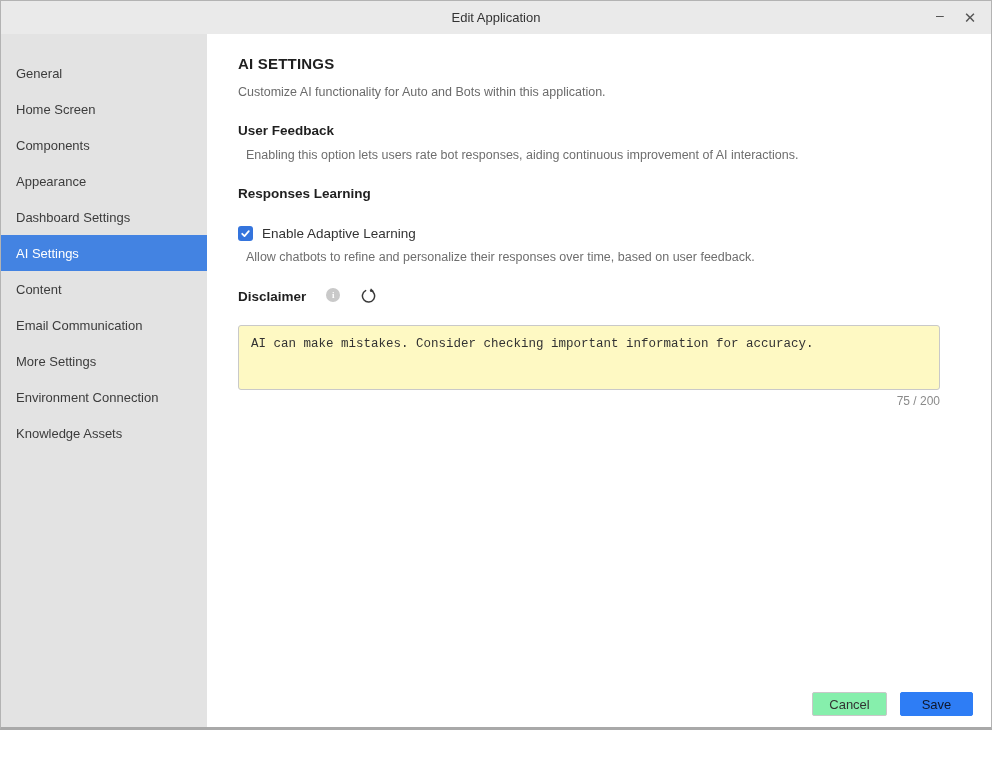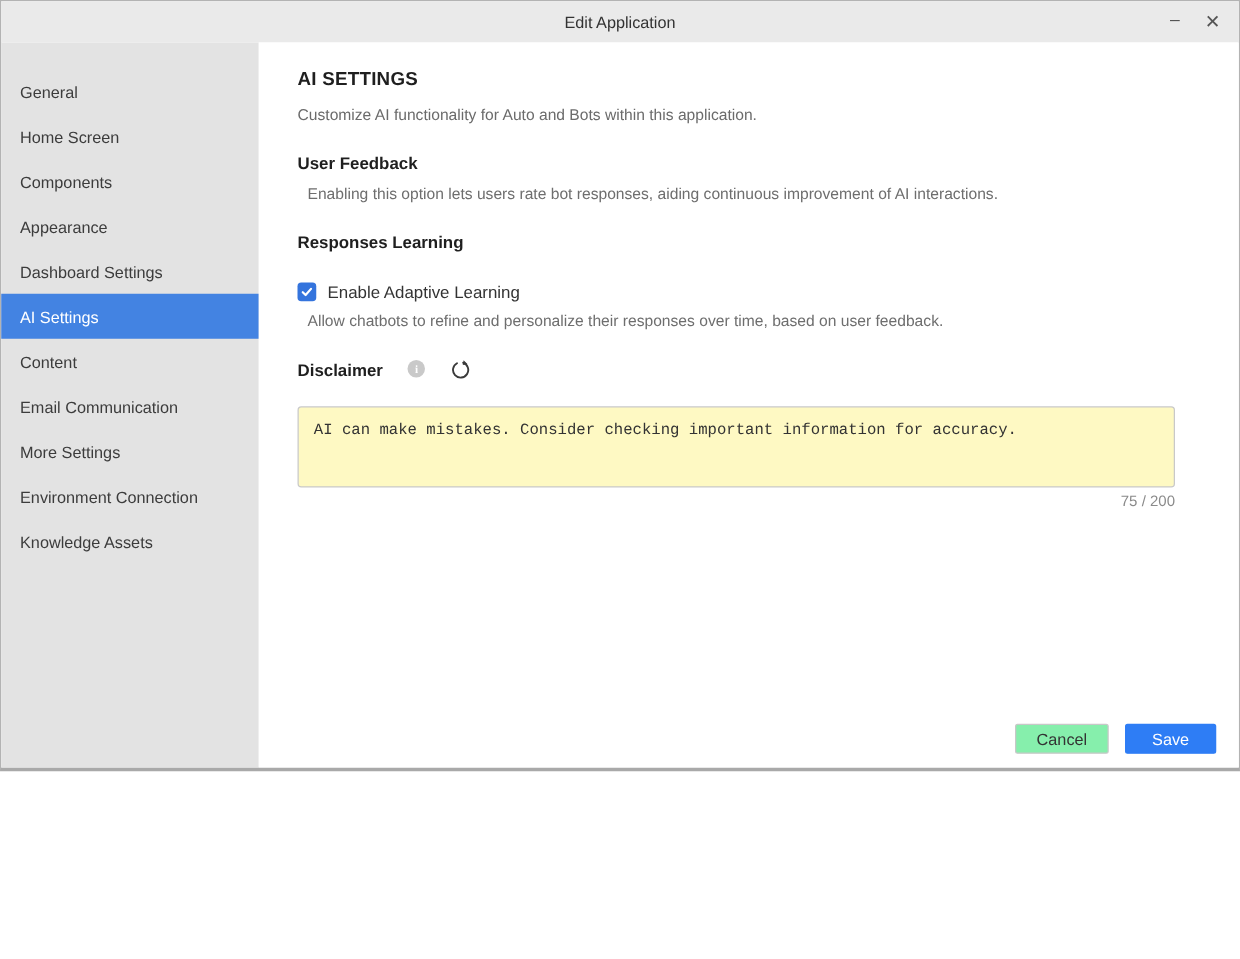--- a/index.html
+++ b/index.html
@@ -4,21 +4,21 @@
 <style>
   * { margin:0; padding:0; box-sizing:border-box; }
   html,body { width:992px; height:767px; }
   body {
     font-family:"Liberation Sans", sans-serif;
     background:#fff;
     color:#333;
     overflow:hidden;
   }
   .window {
-    width:992px; height:617px;
+    width:992px; height:730px;
     border:1px solid #b3b3b3;
     border-bottom:3px solid #a9a9a9;
     display:flex; flex-direction:column;
     background:#fff;
   }
   
   .titlebar {
     height:33px; flex:0 0 33px;
     background:#eaeaea;
     position:relative;
@@ -91,21 +91,21 @@
   .footer {
     position:absolute; bottom:11px; right:18px;
     display:flex; gap:13px;
   }
   .btn {
     height:24px; border-radius:2px; font-size:13px;
     display:flex; align-items:center; justify-content:center;
     font-family:"Liberation Sans", sans-serif; cursor:pointer;
   }
   .btn.cancel { width:75px; background:#86efac; border:1px solid #c8c8c8; color:#333; }
-  .btn.save { width:73px; background:#2e7df5; border:1px solid #2e7df5; color:#ffffff; }
+  .btn.save { width:73px; background:#2e7df5; border:1px solid #2e7df5; color:#0f172a; }
 </style>
 </head>
 <body>
 
 <div class="window">
 
   <div class="titlebar">
     <div class="title">Edit Application</div>
     <div class="win-controls">
       <div class="win-btn min">–</div>

